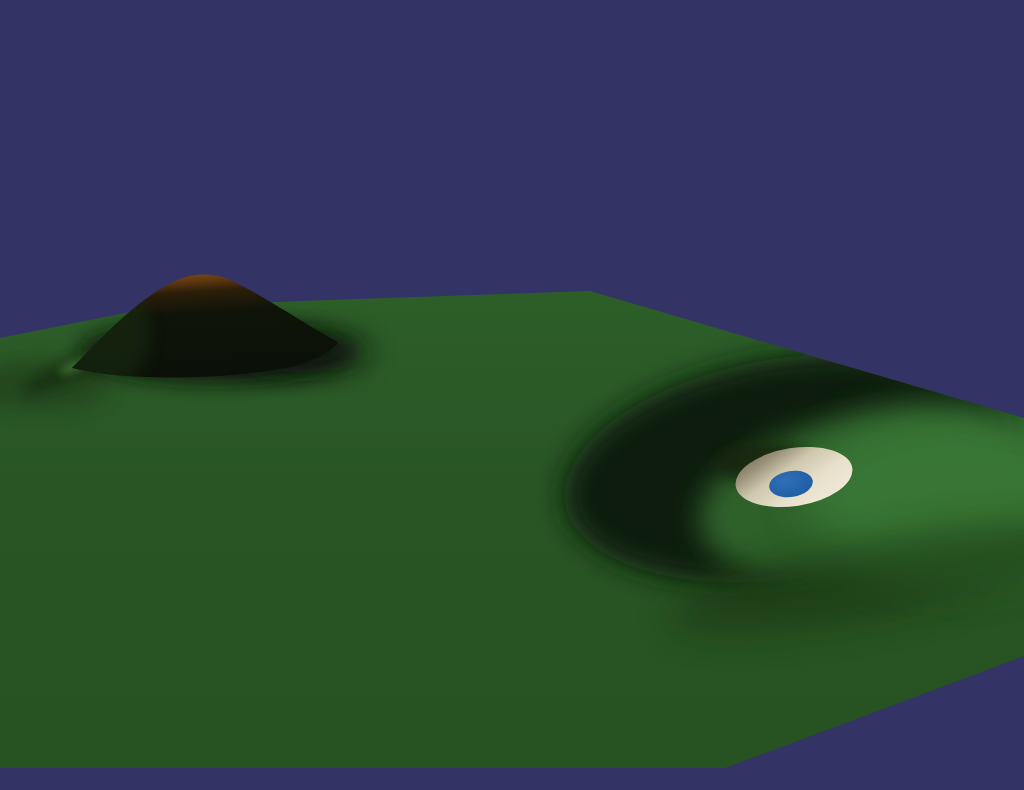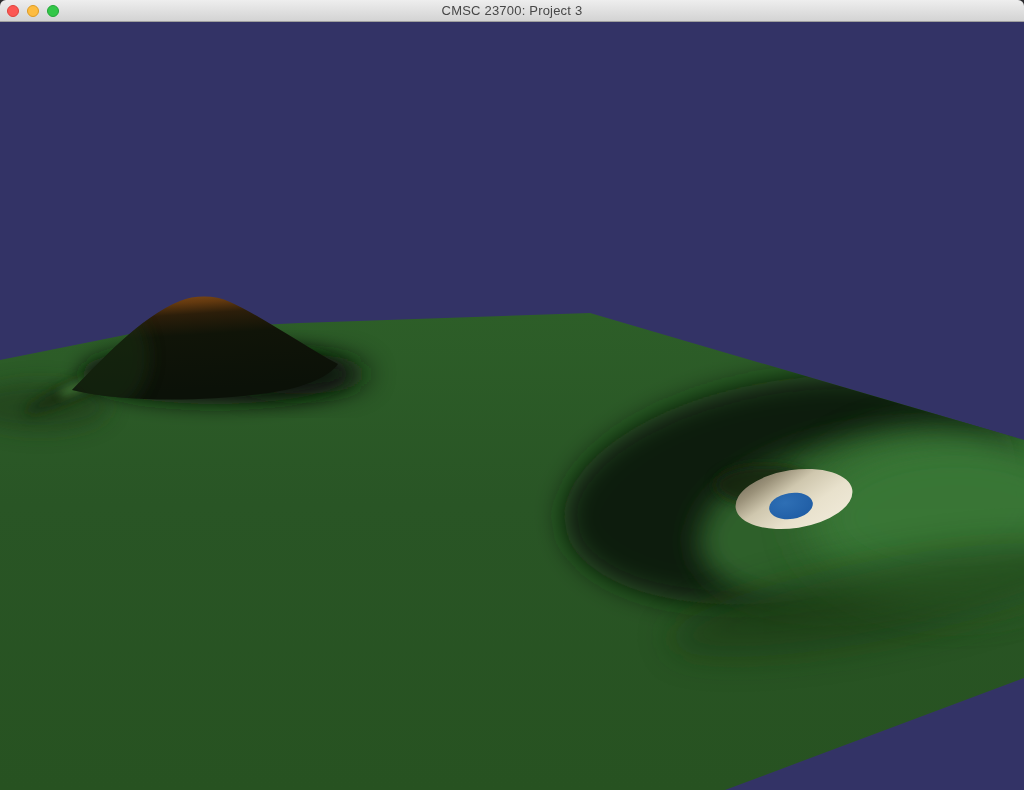--- a/index.html
+++ b/index.html
@@ -16,28 +16,20 @@
   .tl{width:12px;height:12px;border-radius:50%;box-sizing:border-box;padding:0;border:1px solid rgba(0,0,0,.25);cursor:default;}
   .title-text{font-size:13px;color:#474747;letter-spacing:.2px;}
   .scene{flex:1 1 auto;height:768px;position:relative;background:#333366;}
   svg{display:block;}
 </style>
 </head>
 <body>
 
 <div class="window">
 
-  <div class="titlebar">
-    <div class="traffic">
-      <button class="tl" style="background:#fc5753;border-color:#df423a;"></button>
-      <button class="tl" style="background:#fdbc40;border-color:#de9b22;"></button>
-      <button class="tl" style="background:#33c748;border-color:#23a637;"></button>
-    </div>
-    <span class="title-text">CMSC 23700: Project 3</span>
-  </div>
 
   <div class="scene">
     <svg width="1024" height="768" viewBox="0 0 1024 768">
       <defs>
         <filter id="b4" x="-60%" y="-60%" width="220%" height="220%">
             <feGaussianBlur stdDeviation="4"></feGaussianBlur>
           </filter>
         <filter id="b6" x="-60%" y="-60%" width="220%" height="220%">
             <feGaussianBlur stdDeviation="6"></feGaussianBlur>
           </filter>

